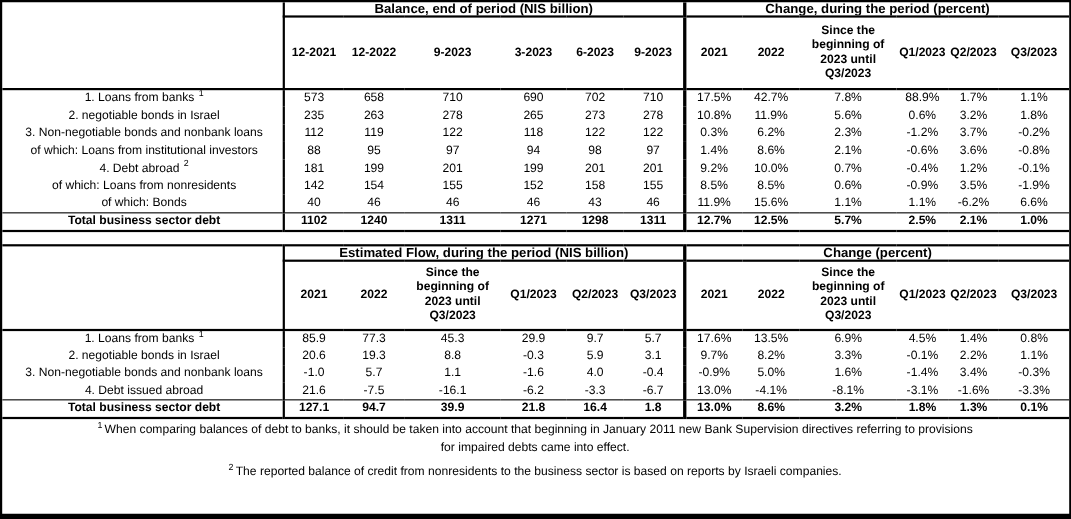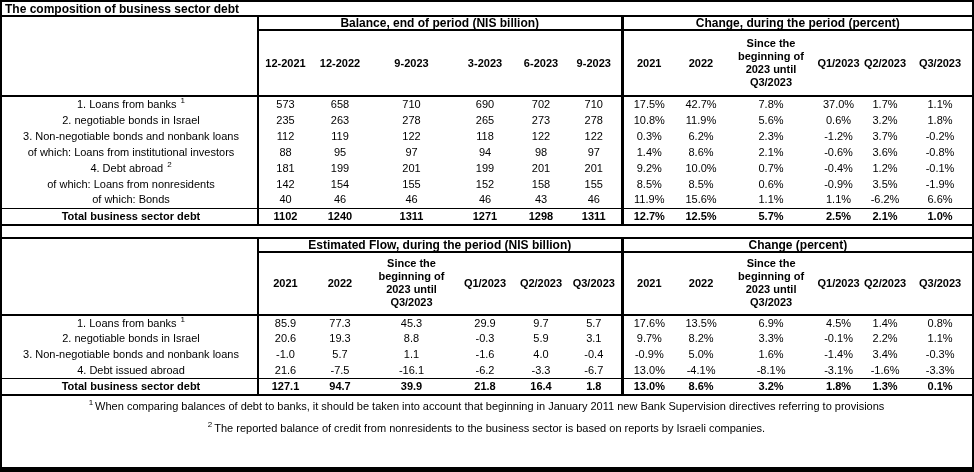--- a/index.html
+++ b/index.html
@@ -91,21 +91,20 @@
     line-height: 15px;
     border-bottom: 1px solid #000;
     white-space: nowrap;
   }
 </style>
 </head>
 <body>
 
 <div class="sheet">
 
-  <div class="title-bar">The composition of business sector debt</div>
 
   <table id="table1">
     <colgroup>
       <col style="width:256px">
         <col style="width:54px">
         <col style="width:56px">
         <col style="width:87px">
       <col style="width:60px">
         <col style="width:52px">
         <col style="width:55px">
@@ -142,21 +141,21 @@
           <td class="row-label">1. Loans from banks<sup>1</sup></td>
           <td>573</td>
           <td>658</td>
           <td>710</td>
           <td>690</td>
           <td>702</td>
           <td class="sec-end">710</td>
           <td>17.5%</td>
           <td>42.7%</td>
           <td>7.8%</td>
-          <td>37.0%</td>
+          <td>88.9%</td>
           <td>1.7%</td>
           <td>1.1%</td>
         </tr>
         <tr>
           <td class="row-label">2. negotiable bonds in Israel</td>
           <td>235</td>
           <td>263</td>
           <td>278</td>
           <td>265</td>
           <td>273</td>
@@ -374,16 +373,17 @@
           <td>3.2%</td>
           <td>1.8%</td>
           <td>1.3%</td>
           <td>0.1%</td>
         </tr>
       </tbody>
   </table>
 
   <div class="footnotes">
     <div class="fn-line"><sup>1</sup><span>When comparing balances of debt to banks, it should be taken into account that beginning in January 2011 new Bank Supervision directives referring to provisions</span></div>
+    <div class="fn-line fn-cont">for impaired debts came into effect.</div>
     <div class="fn-line fn2"><sup>2</sup><span>The reported balance of credit from nonresidents to the business sector is based on reports by Israeli companies.</span></div>
   </div>
 
 </div>
 
 </body></html>

